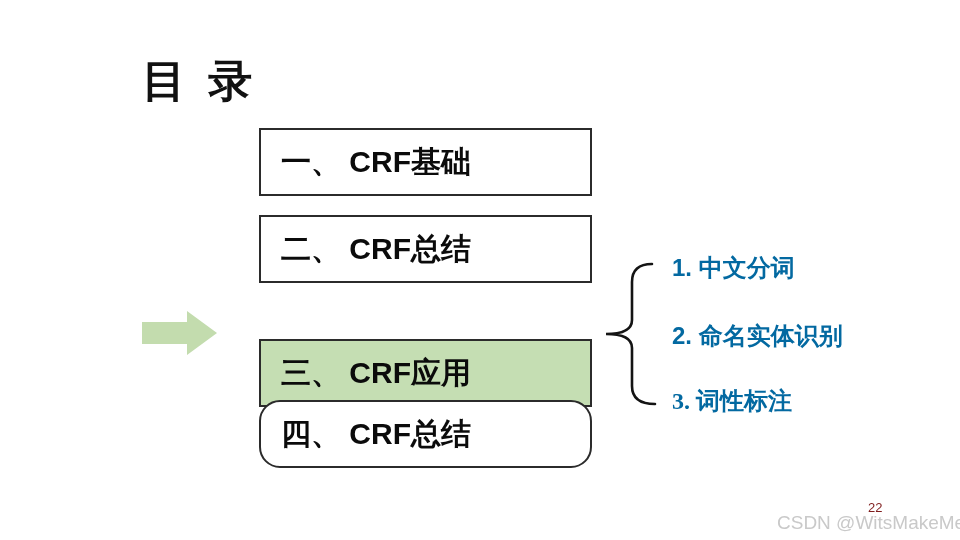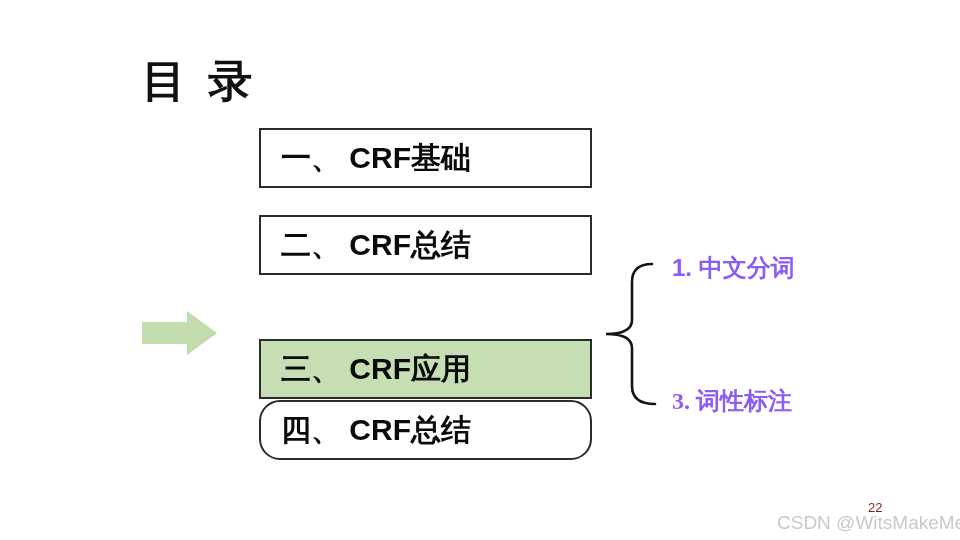--- a/index.html
+++ b/index.html
@@ -11,39 +11,39 @@
     font-family:"Liberation Sans", sans-serif;
     padding-left:17px;
   }
   .title{
     position:absolute;left:142px;top:52px;
     margin:0;
     font-size:44px;font-weight:bold;color:#111;
     letter-spacing:5px;
   }
   .box{
-    position:absolute;left:259px;width:333px;height:60px;
+    position:absolute;left:259px;width:333px;height:68px;
     box-sizing:border-box;
     border:2px solid var(--border,#2b2b2b);
     background:#fff;
     display:flex;align-items:center;
     padding-left:20px;
     font-size:30px;font-weight:bold;color:#0b0b0b;
     white-space:nowrap;
   }
   .box.b0{top:128px;}
   .box.b1{top:215px;}
   .box.b2{top:303px;}
   .box.b3{top:400px;border-radius:21px;}
   .box.hl{background:var(--green,#c5deb3);margin-top:36px;}
   .arrow{position:absolute;left:142px;top:310px;width:76px;height:46px;}
   .brace{position:absolute;left:600px;top:258px;width:62px;height:152px;}
   .subitem{
     position:absolute;left:672px;
-    font-size:24px;font-weight:bold;color:#8b5cf6;
+    font-size:24px;font-weight:bold;color:#0369a1;
     white-space:nowrap;line-height:1.15;
   }
   .subitem.s0{top:254px;}
   .subitem.s1{top:322px;}
   .subitem.s2{top:388px;font-family:Liberation Serif, serif;}
   .page-num{
     position:absolute;left:868px;top:500px;
     font-size:13px;color:#7f1d1d;
   }
   .wm1{
@@ -77,18 +77,19 @@
     <div class="box b1">二、 CRF总结</div>
     <div class="box b2 hl">三、 CRF应用</div>
     <div class="box b3">四、 CRF总结</div>
   </div>
 
   <svg class="brace" viewBox="0 0 62 152" xmlns="http://www.w3.org/2000/svg">
     <path d="M 52 6 Q 32 6 32 24 L 32 62 Q 32 76 6 76 Q 32 76 32 90 L 32 128 Q 32 146 55 146" fill="none" stroke="#141414" stroke-width="2.6" stroke-linecap="round"></path>
   </svg>
 
   <div class="subitem s0">1. 中文分词</div>
+  <div class="subitem s1">2. 命名实体识别</div>
   <div class="subitem s2">3. 词性标注</div>
 
   <div class="page-num">22</div>
   <div class="wm2">CSDN @WitsMakeMen</div>
 
 </div>
 
 </body></html>

